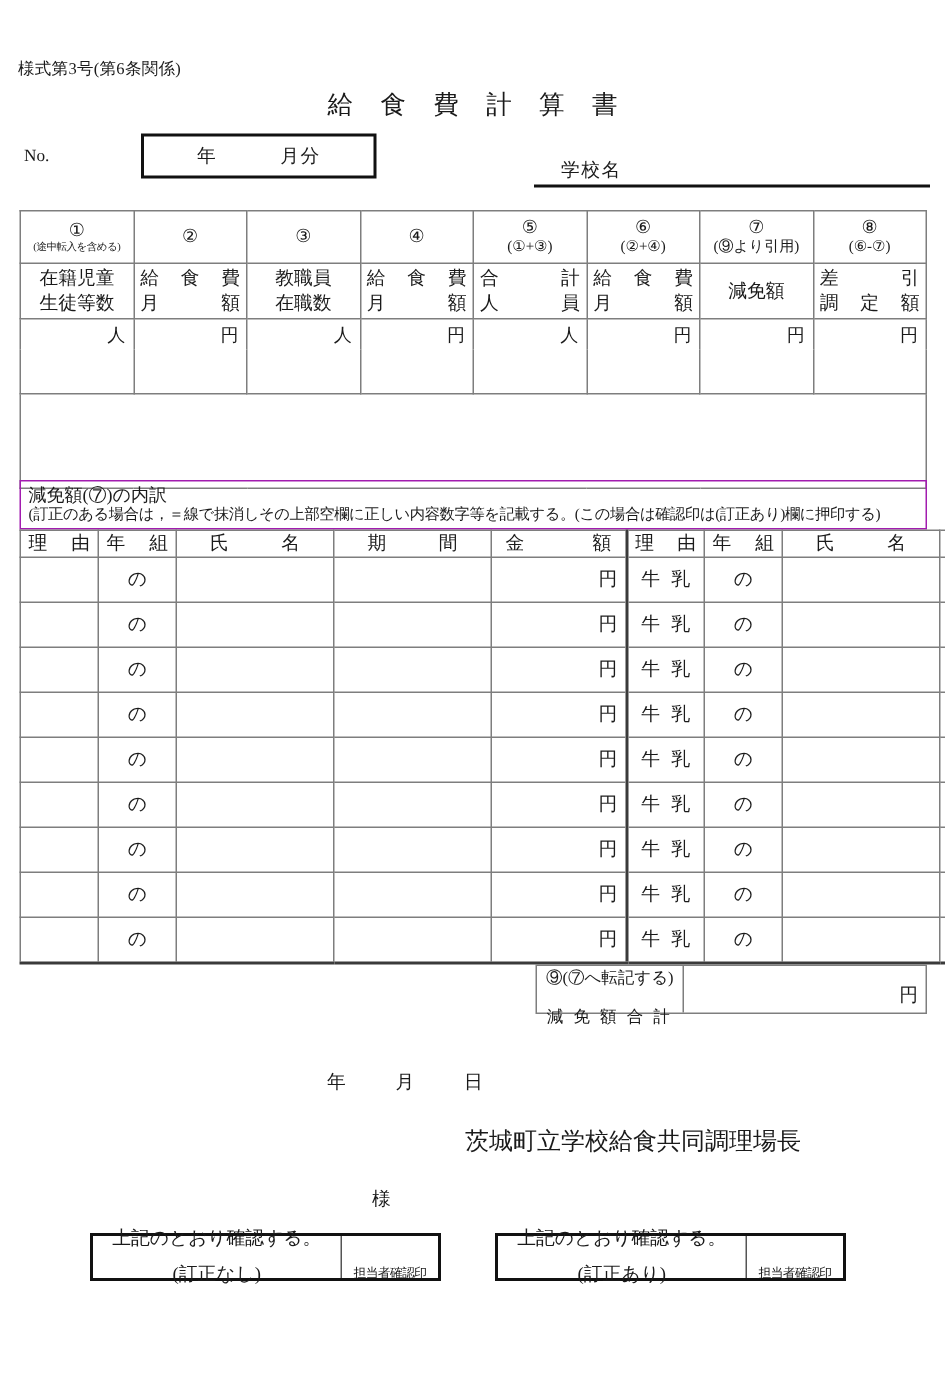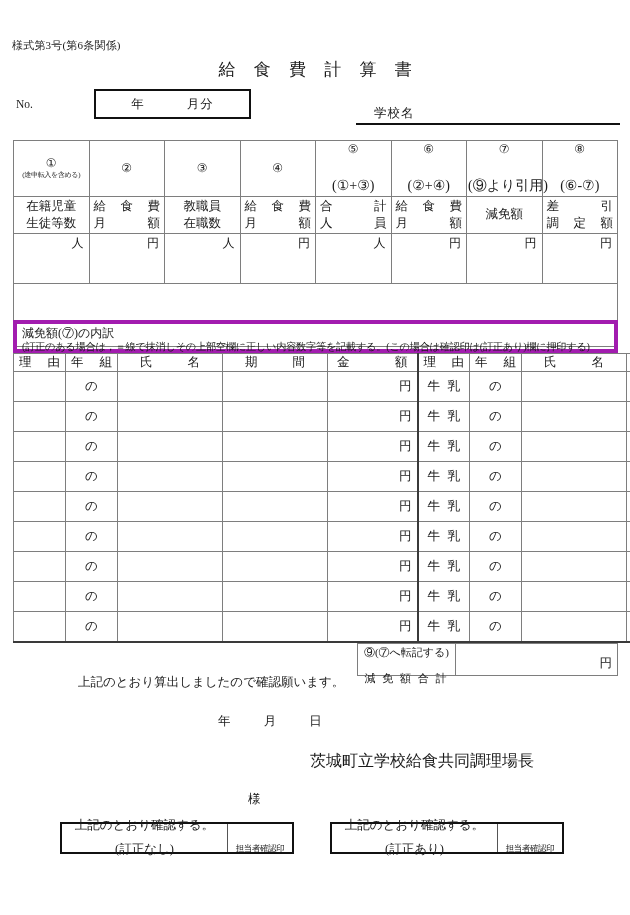--- a/index.html
+++ b/index.html
@@ -109,24 +109,23 @@
   }
   .circ-num { font-size: 12px; display: block; }
   .sub-note {
     font-size: 7.2px;
     display: block;
     letter-spacing: -0.3px;
     white-space: nowrap;
     transform: scale(0.97);
   }
   .sub-formula {
-    font-size: 14px;
+    font-size: 10px;
     display: block;
     white-space: nowrap;
-    margin-top: 21px;
   }
   .summary-table .name-row td {
     height: 36px;
     text-align: center;
     padding: 0 4px;
   }
   .two-line {
     display: block;
     line-height: 1.35;
     font-size: 12.5px;
@@ -152,21 +151,21 @@
     height: 62px;
   }
 
   
   .reduction-head {
     position: absolute;
     left: 13px;
     top: 320px;
     width: 605px;
     height: 33px;
-    border: 4px solid #a21caf;
+    border: 1px solid #a21caf;
     box-sizing: border-box;
     padding: 2px 4px 0 5px;
   }
   .reduction-title {
     font-size: 12px;
     line-height: 1.25;
     display: block;
   }
   .reduction-note {
     font-size: 10.2px;
@@ -762,21 +761,20 @@
   <div class="total-row">
     <div class="total-label">
       <div>⑨(⑦へ転記する)</div>
       <div class="l2">減 免 額 合 計</div>
     </div>
     <div class="total-value">
       <span>円</span>
     </div>
   </div>
 
-  <div class="stmt">上記のとおり算出しましたので確認願います。</div>
 
   <div class="date-line">
     <span>年</span>
     <span>月</span>
     <span>日</span>
   </div>
 
   <div class="recipient">茨城町立学校給食共同調理場長</div>
   <div class="sama">様</div>
 

